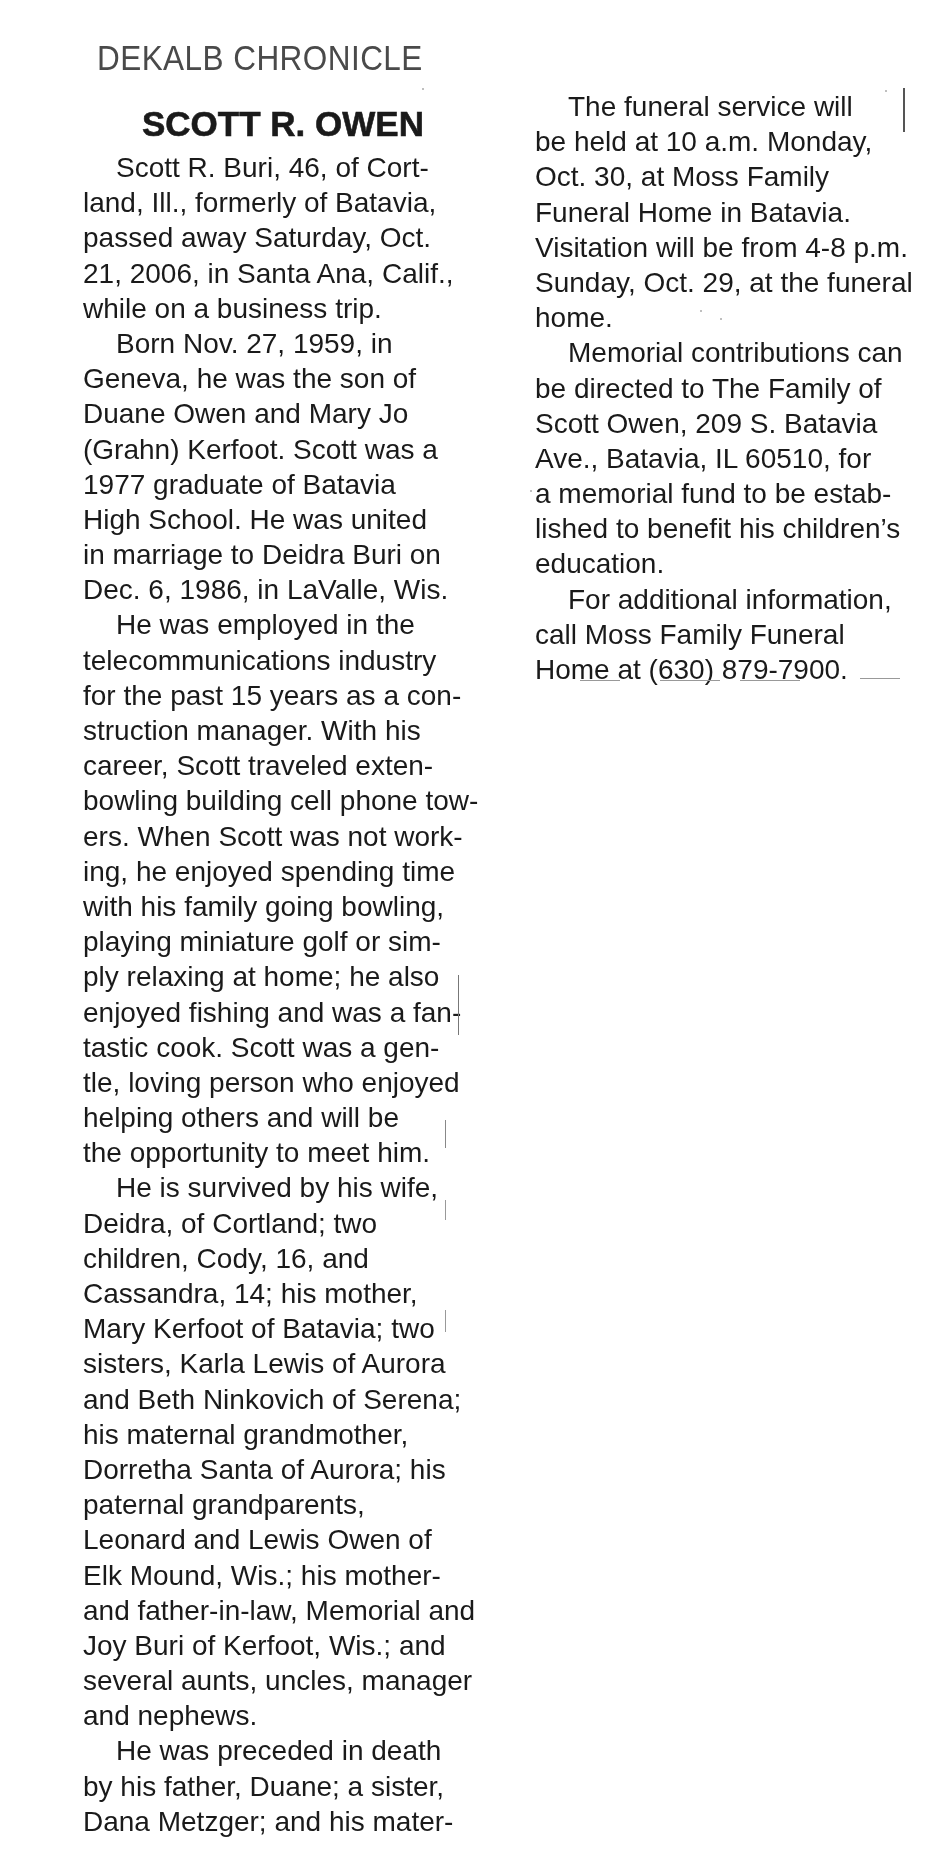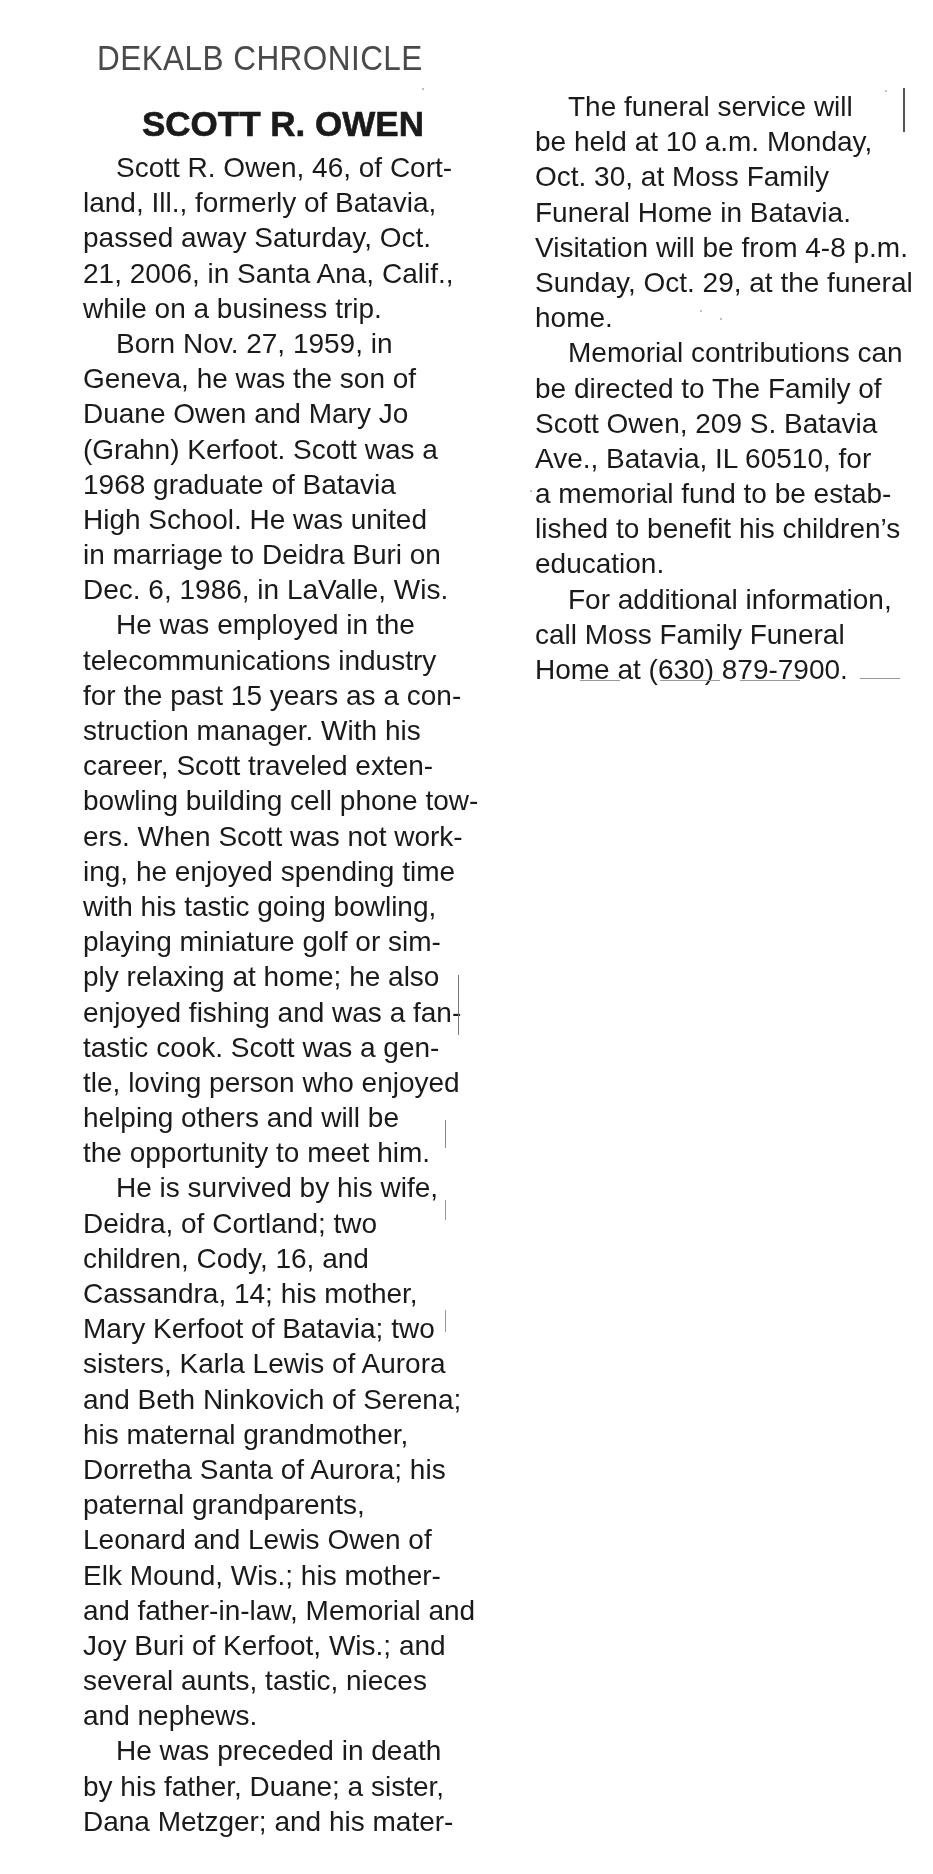--- a/index.html
+++ b/index.html
@@ -29,42 +29,42 @@
   .speck { position: absolute; width: 2px; height: 2px; background: #aaa; border-radius: 1px; }
 </style>
 </head>
 <body>
 
 <div>
   <div class="stamp">DEKALB CHRONICLE</div>
   <div class="headline">SCOTT R. OWEN</div>
 
   <div class="col col-left" id="col-left">
-      <span class="line indent">Scott R. Owen, 46, of Cort-</span>
+      <span class="line indent">Scott R. Buri, 46, of Cort-</span>
       <span class="line">land, Ill., formerly of Batavia,</span>
       <span class="line">passed away Saturday, Oct.</span>
       <span class="line">21, 2006, in Santa Ana, Calif.,</span>
       <span class="line">while on a business trip.</span>
       <span class="line indent">Born Nov. 27, 1959, in</span>
       <span class="line">Geneva, he was the son of</span>
       <span class="line">Duane Owen and Mary Jo</span>
       <span class="line">(Grahn) Kerfoot. Scott was a</span>
-      <span class="line">1968 graduate of Batavia</span>
+      <span class="line">1977 graduate of Batavia</span>
       <span class="line">High School. He was united</span>
       <span class="line">in marriage to Deidra Buri on</span>
       <span class="line">Dec. 6, 1986, in LaValle, Wis.</span>
       <span class="line indent">He was employed in the</span>
       <span class="line">telecommunications industry</span>
       <span class="line">for the past 15 years as a con-</span>
       <span class="line">struction manager. With his</span>
       <span class="line">career, Scott traveled exten-</span>
       <span class="line">bowling building cell phone tow-</span>
       <span class="line">ers. When Scott was not work-</span>
       <span class="line">ing, he enjoyed spending time</span>
-      <span class="line">with his tastic going bowling,</span>
+      <span class="line">with his family going bowling,</span>
       <span class="line">playing miniature golf or sim-</span>
       <span class="line">ply relaxing at home; he also</span>
       <span class="line">enjoyed fishing and was a fan-</span>
       <span class="line">tastic cook. Scott was a gen-</span>
       <span class="line">tle, loving person who enjoyed</span>
       <span class="line">helping others and will be</span>
       <span class="line">the opportunity to meet him.</span>
       <span class="line indent">He is survived by his wife,</span>
       <span class="line">Deidra, of Cortland; two</span>
       <span class="line">children, Cody, 16, and</span>
@@ -72,21 +72,21 @@
       <span class="line">Mary Kerfoot of Batavia; two</span>
       <span class="line">sisters, Karla Lewis of Aurora</span>
       <span class="line">and Beth Ninkovich of Serena;</span>
       <span class="line">his maternal grandmother,</span>
       <span class="line">Dorretha Santa of Aurora; his</span>
       <span class="line">paternal grandparents,</span>
       <span class="line">Leonard and Lewis Owen of</span>
       <span class="line">Elk Mound, Wis.; his mother-</span>
       <span class="line">and father-in-law, Memorial and</span>
       <span class="line">Joy Buri of Kerfoot, Wis.; and</span>
-      <span class="line">several aunts, tastic, nieces</span>
+      <span class="line">several aunts, uncles, manager</span>
       <span class="line">and nephews.</span>
       <span class="line indent">He was preceded in death</span>
       <span class="line">by his father, Duane; a sister,</span>
       <span class="line">Dana Metzger; and his mater-</span>
     </div>
   <div class="col col-right" id="col-right">
       <span class="line indent">The funeral service will</span>
       <span class="line">be held at 10 a.m. Monday,</span>
       <span class="line">Oct. 30, at Moss Family</span>
       <span class="line">Funeral Home in Batavia.</span>

